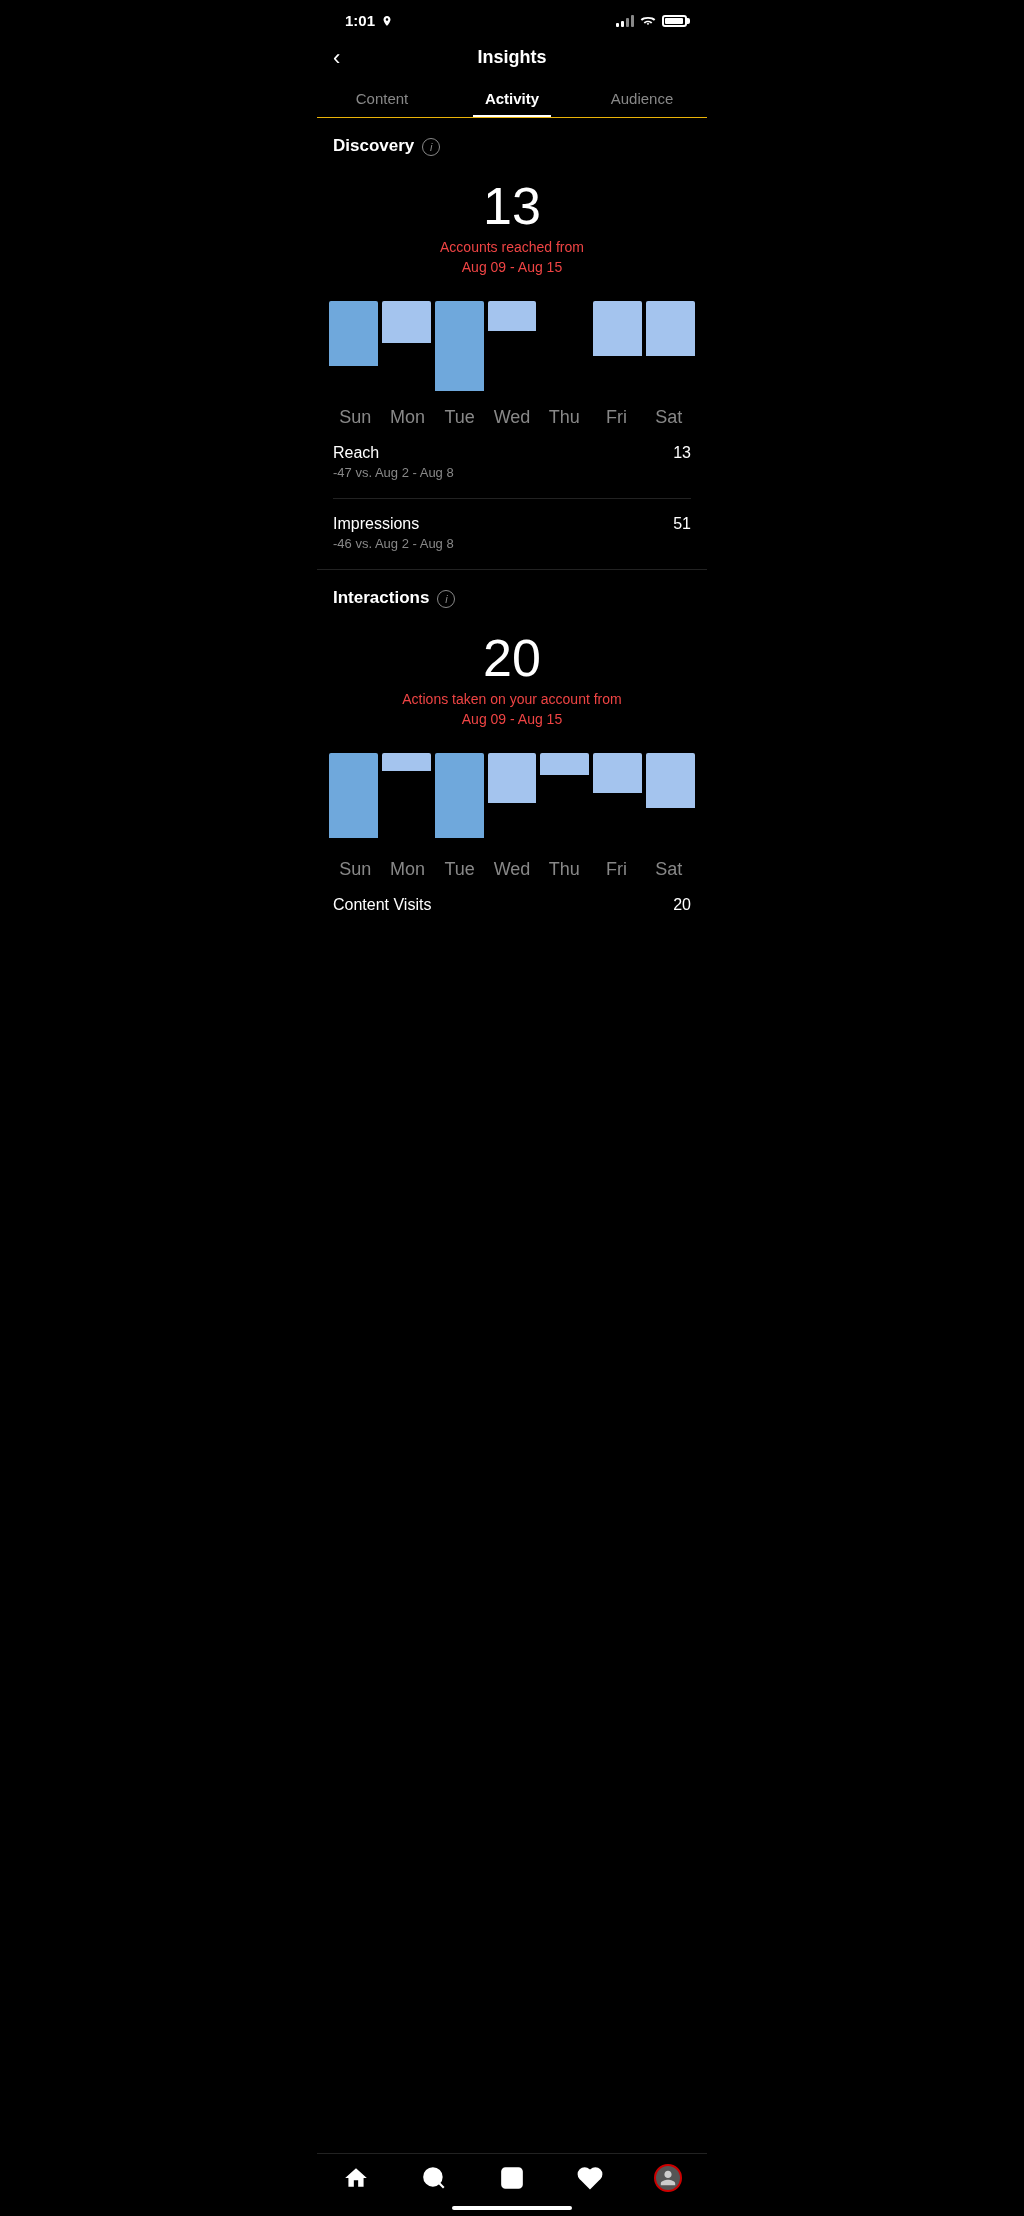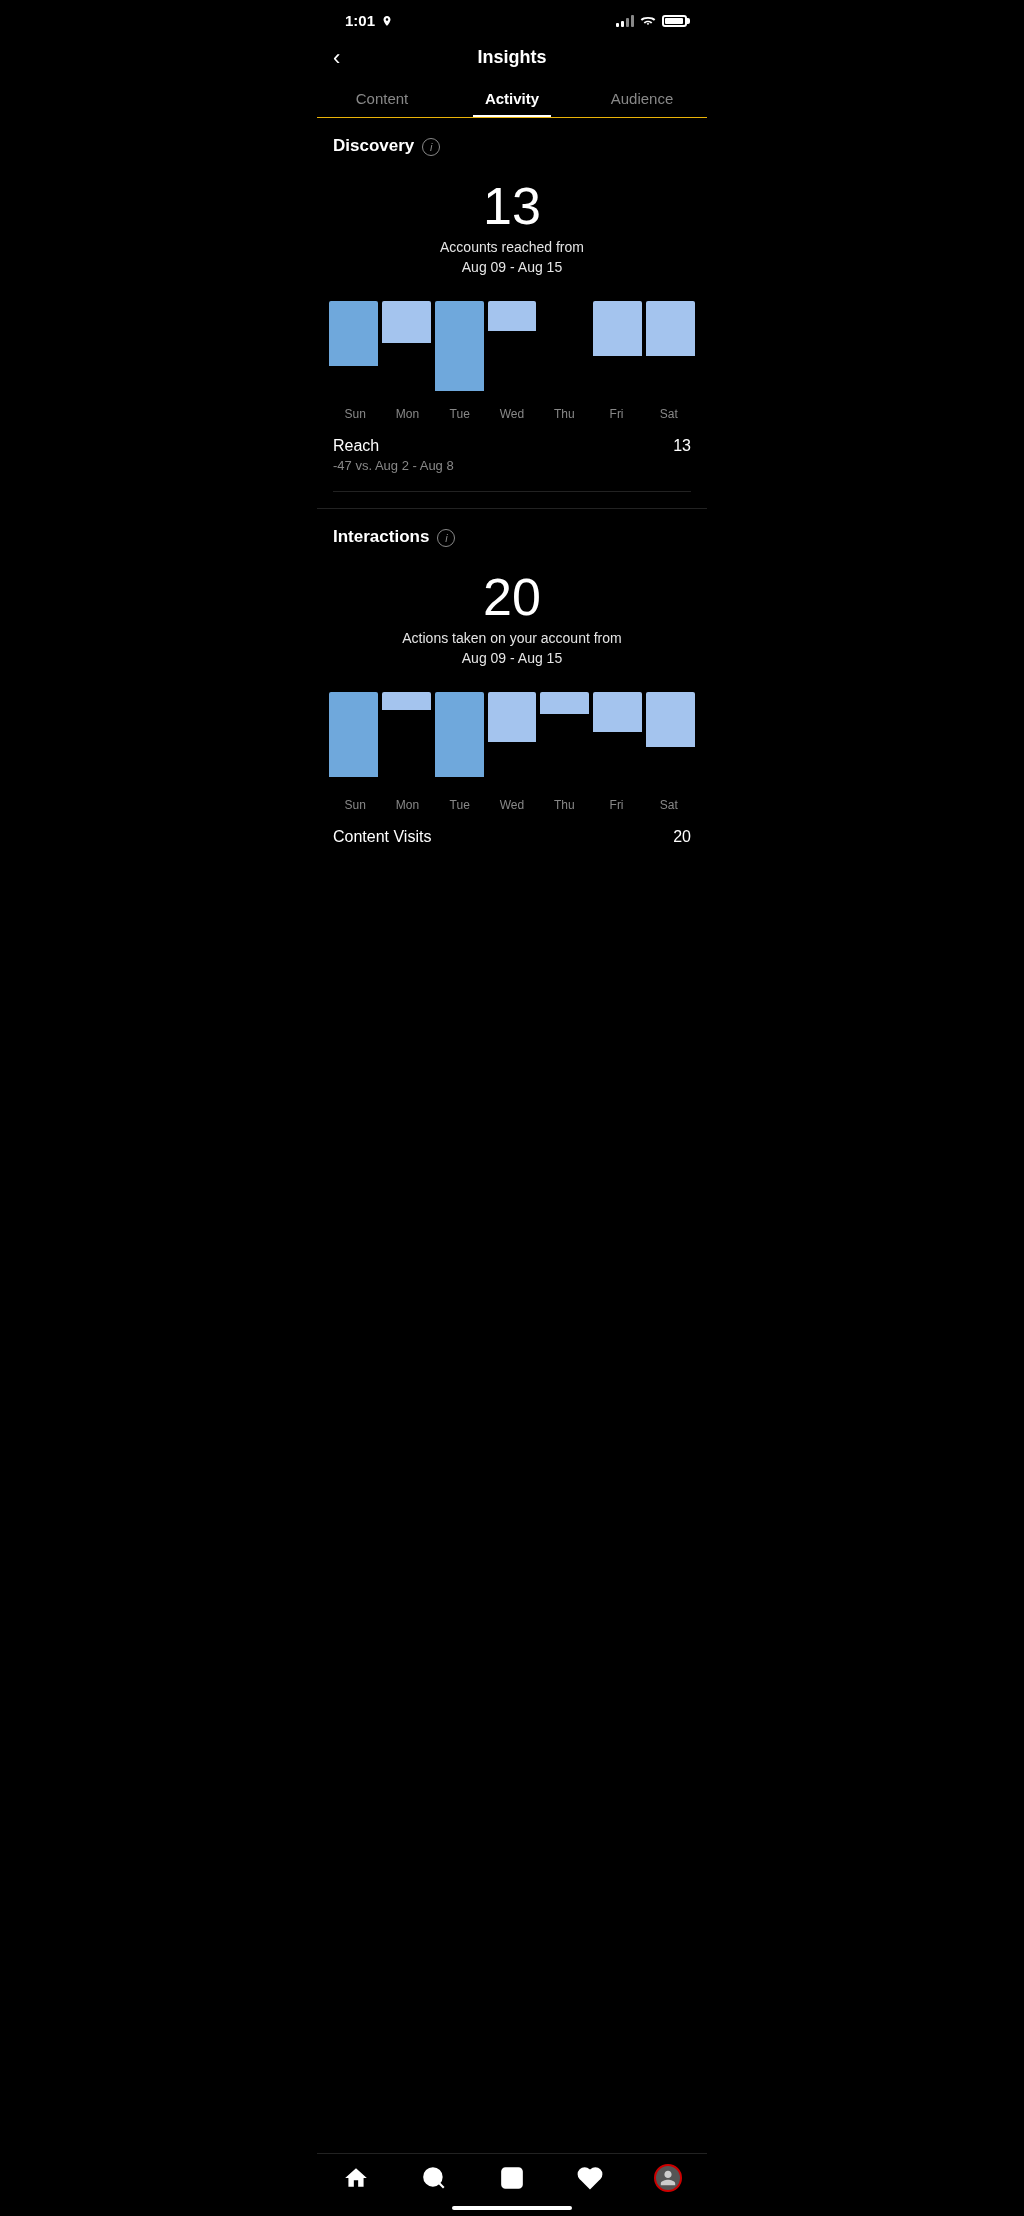--- a/index.html
+++ b/index.html
@@ -144,21 +144,21 @@
       text-align: center;
       padding: 24px 16px 8px;
     }
     .big-number {
       font-size: 52px;
       font-weight: 300;
       line-height: 1;
     }
     .big-number-label {
       font-size: 14px;
-      color: #e5e5e5;
+      color: #ef4444;
       margin-top: 6px;
       line-height: 1.4;
     }
 
     
     .bar-chart {
       padding: 16px 12px 0;
     }
     .bars-row {
       display: flex;
@@ -180,21 +180,21 @@
     }
     .bar-label-row {
       display: flex;
       justify-content: space-between;
       padding: 6px 2px 0;
       gap: 4px;
     }
     .bar-label {
       flex: 1;
       text-align: center;
-      font-size: 12px;
+      font-size: 18px;
       color: #888;
     }
 
     
     .stats-section {
       padding: 16px 16px 0;
     }
     .stat-row {
       margin-bottom: 18px;
     }
@@ -367,20 +367,27 @@
 
   <div class="stats-section">
     <div class="stat-row">
       <div class="stat-main-row">
         <span class="stat-label">Reach</span>
         <span class="stat-value">13</span>
       </div>
       <div class="stat-sub">-47 vs. Aug 2 - Aug 8</div>
     </div>
     <div class="divider"></div>
+    <div class="stat-row" style="margin-top:16px;">
+      <div class="stat-main-row">
+        <span class="stat-label">Impressions</span>
+        <span class="stat-value">51</span>
+      </div>
+      <div class="stat-sub">-46 vs. Aug 2 - Aug 8</div>
+    </div>
   </div>
 
   <div class="divider" style="margin-top:16px;"></div>
 
   <div class="section-header">
     <span>Interactions</span>
     <span class="info-circle">i</span>
   </div>
 
   <div class="big-number-container">

